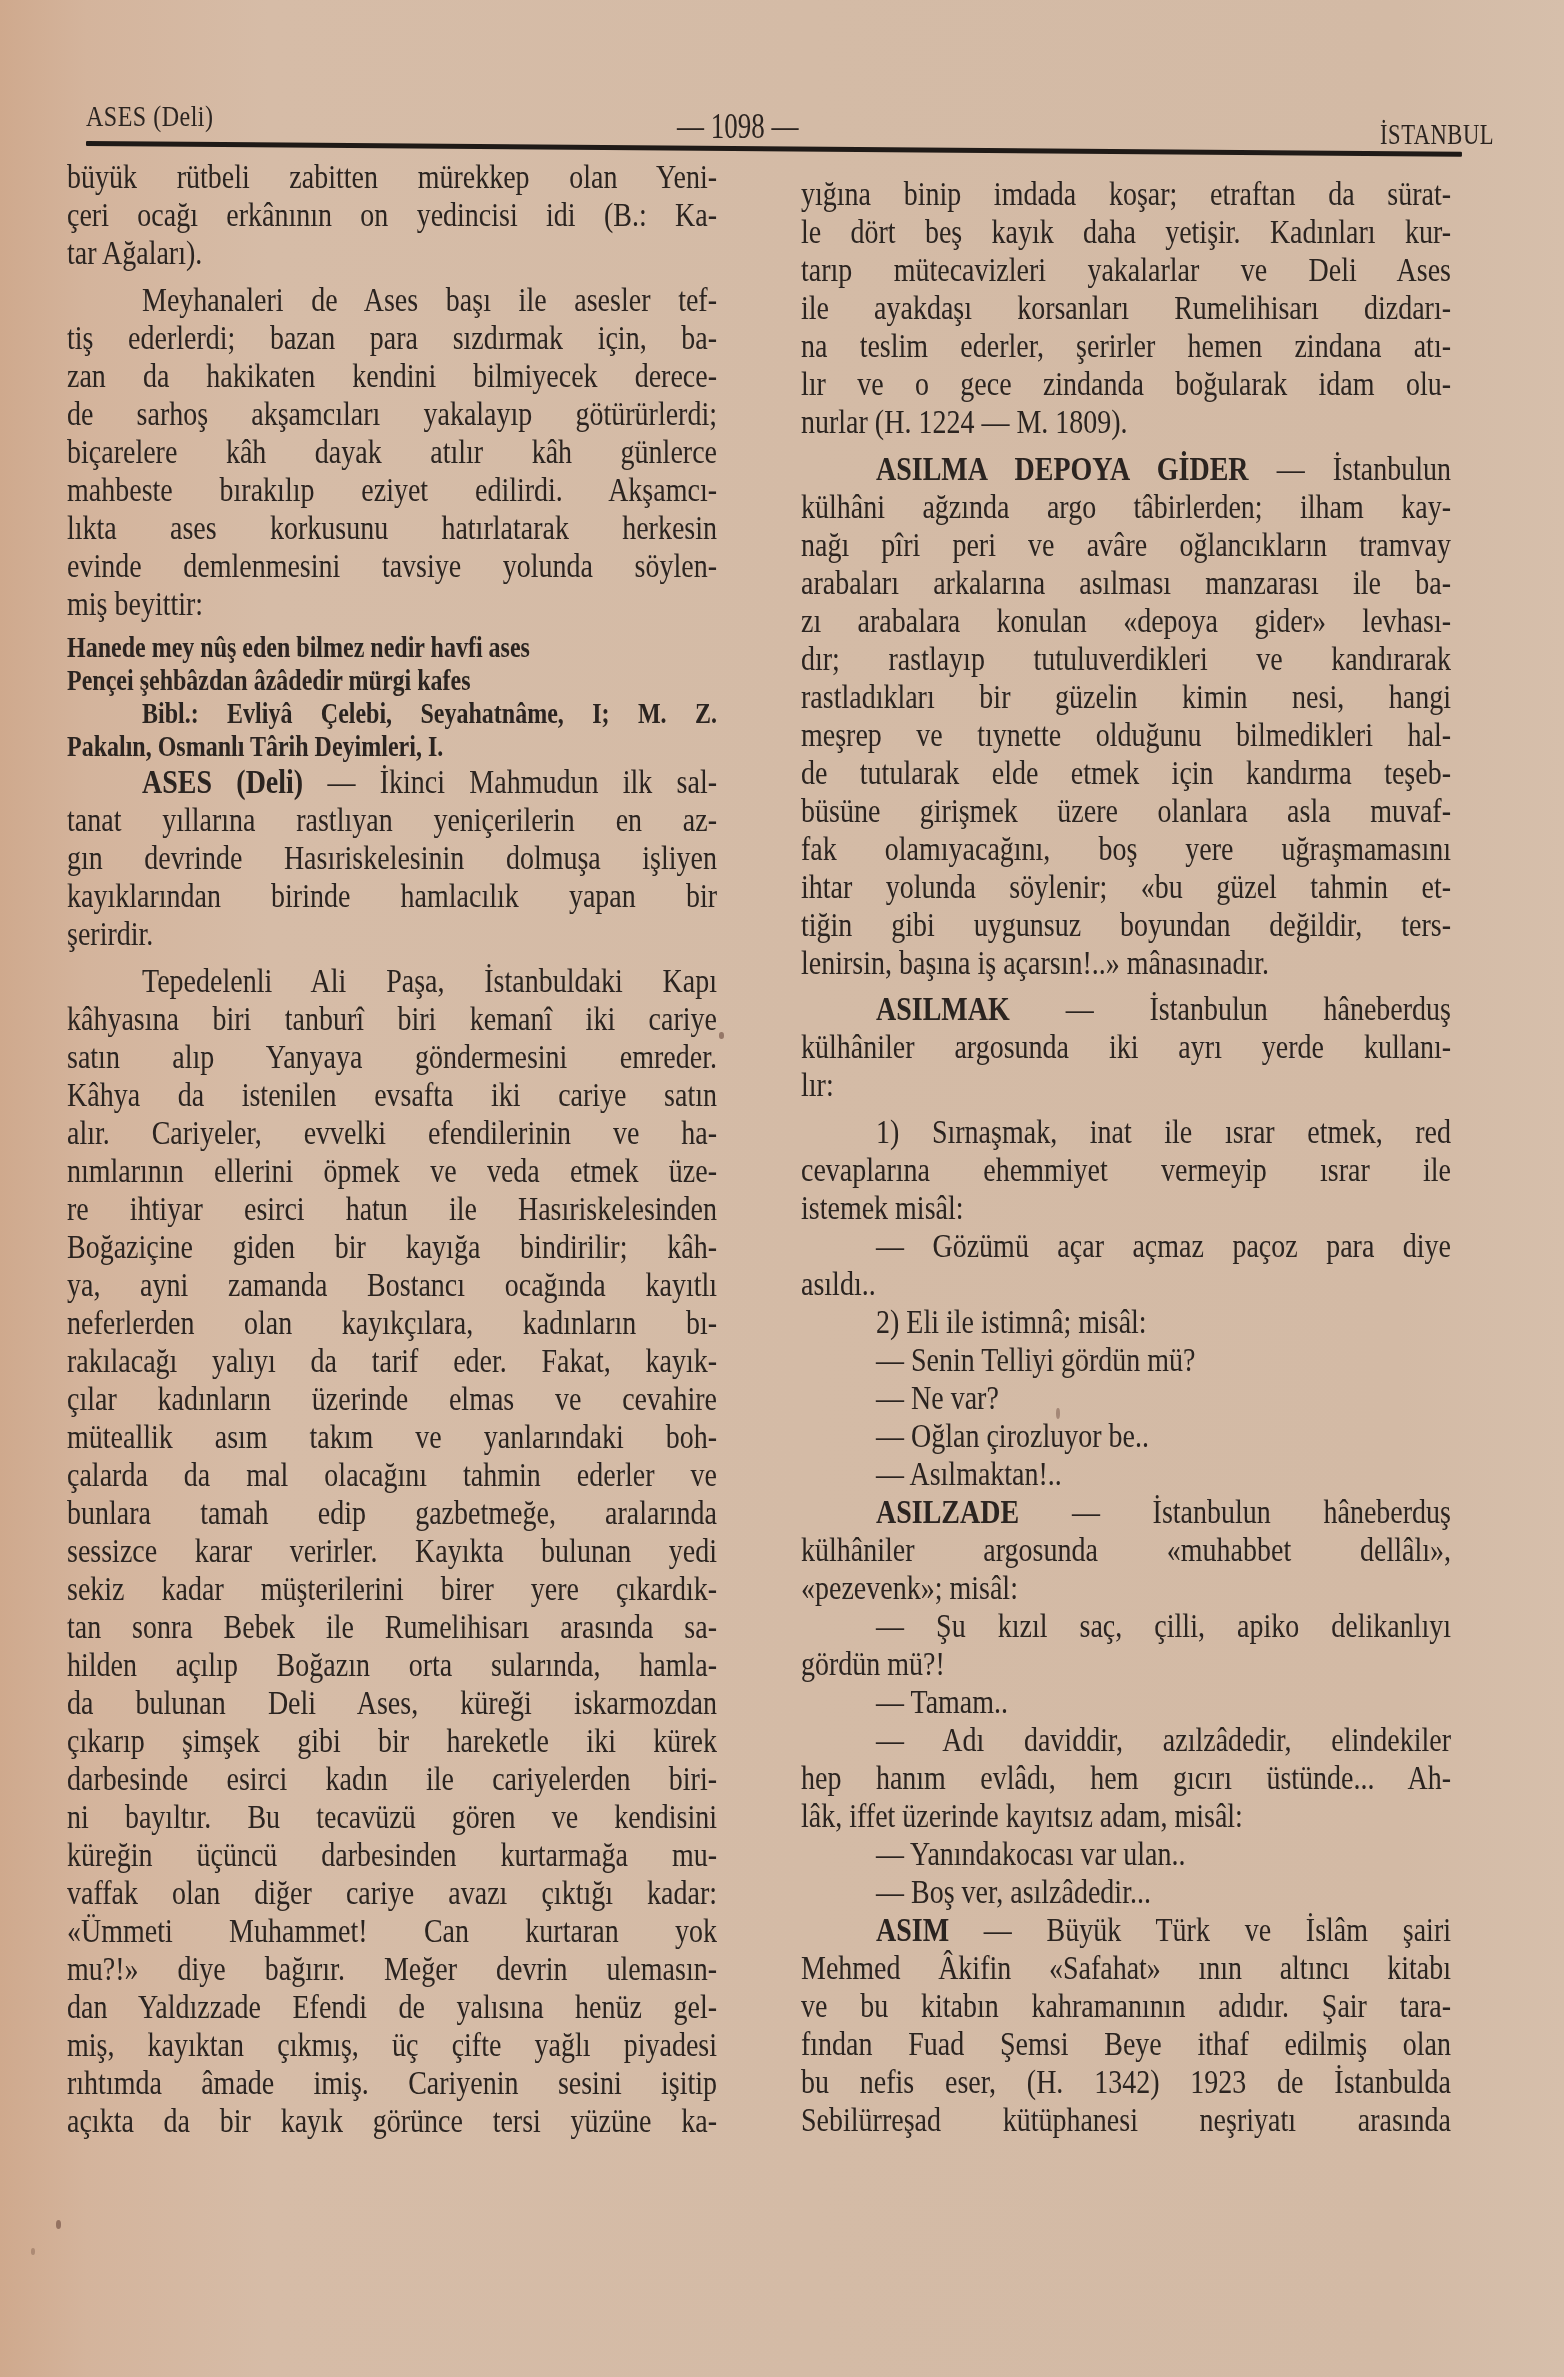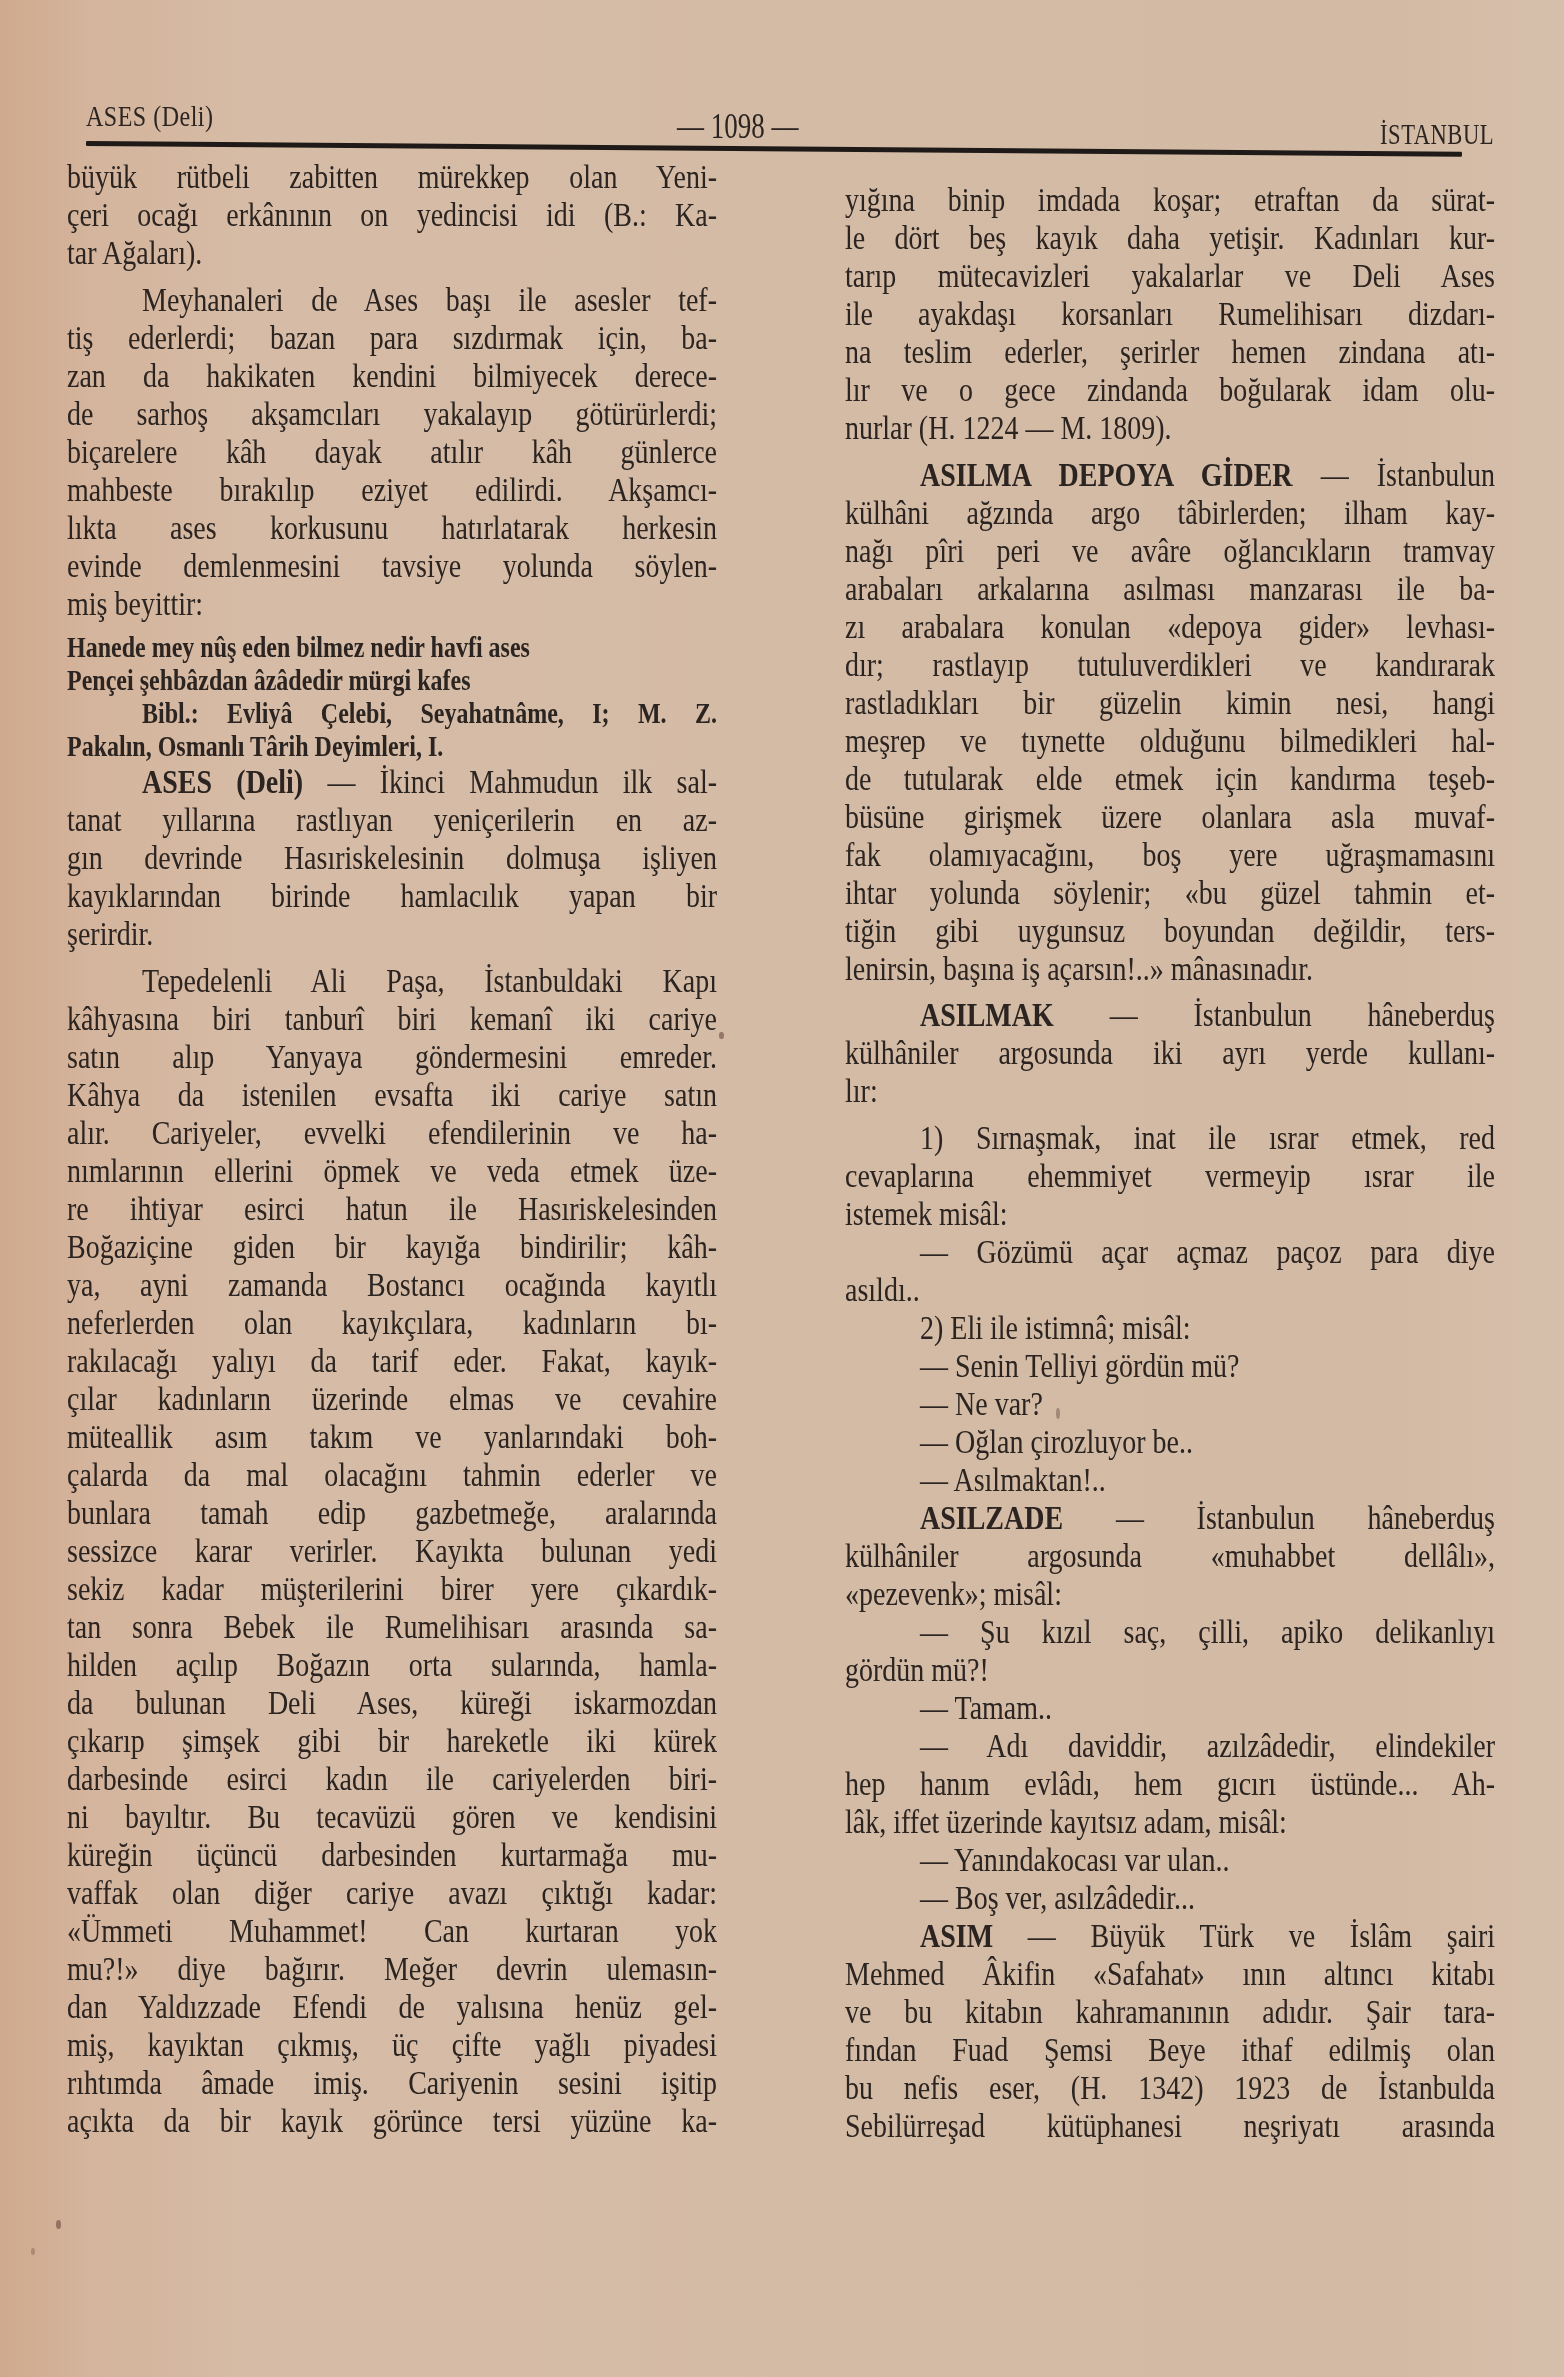--- a/index.html
+++ b/index.html
@@ -48,21 +48,21 @@
       border-radius: 1.1px;
     }
     .column {
       position: absolute;
       top: 158px;
       width: 650px;
       font-family: "Liberation Serif", serif;
       font-size: 28px;
     }
     .col-left { left: 67px; }
-    .col-right { left: 801px; top: 181px; margin-left: 44px; }
+    .col-right { left: 801px; top: 175px; }
     .line {
       height: 38px;
       line-height: 38px;
       white-space: nowrap;
       text-align: justify;
       text-align-last: justify;
       transform: scaleY(1.22);
       transform-origin: left center;
     }
     .line.last { text-align-last: left; }

